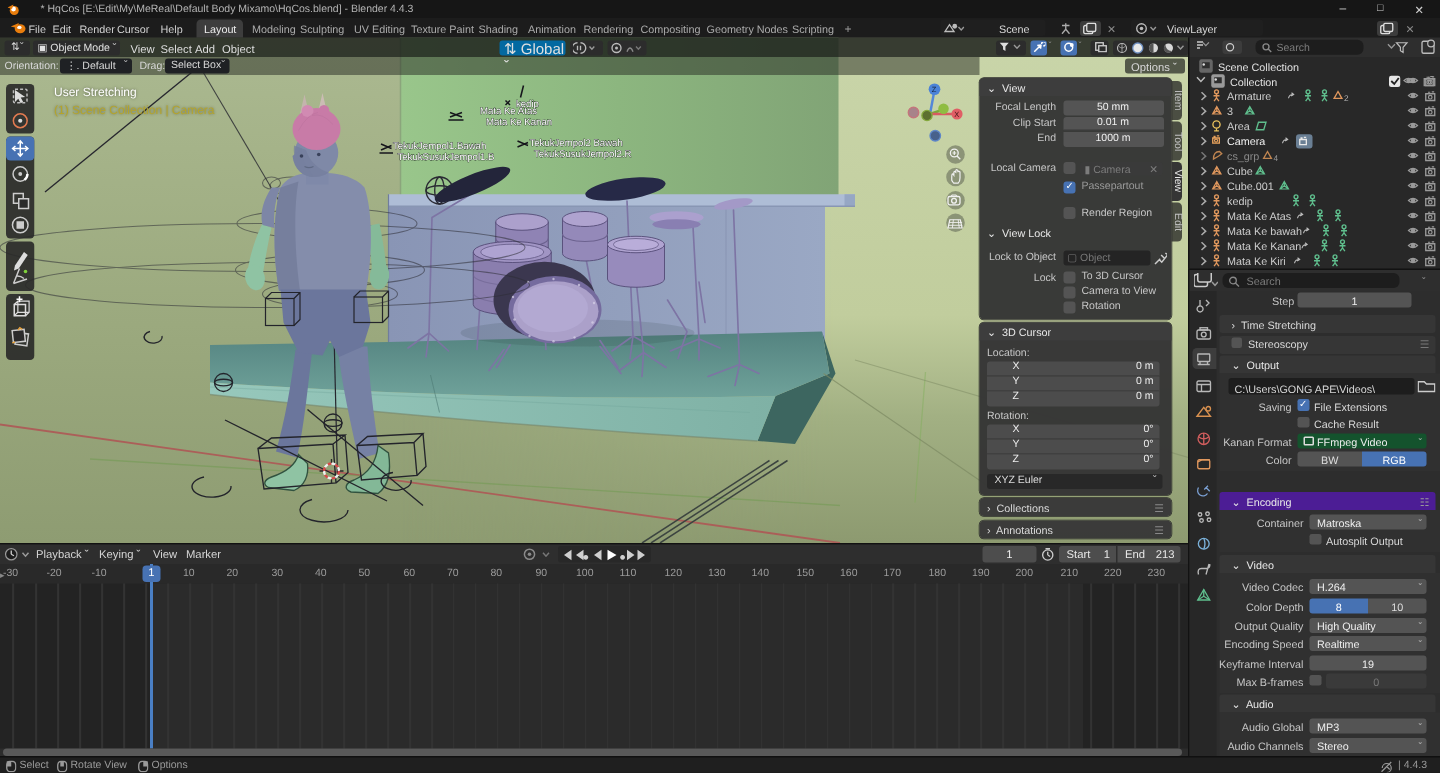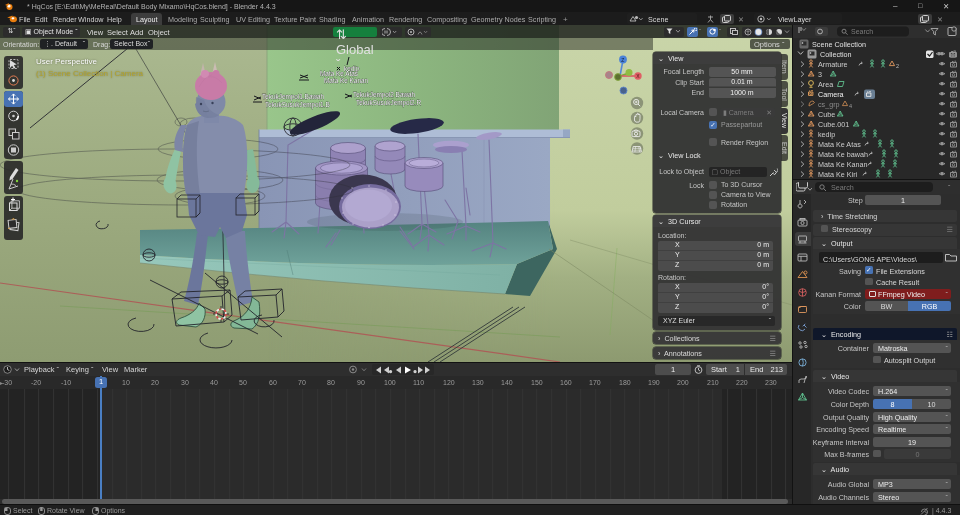--- a/index.html
+++ b/index.html
@@ -22,21 +22,21 @@
 
 <div class="abs" style="left:0;top:12px;width:936px;height:13px;background:#1c1c1c;font-size:7.2px;color:#d2d2d2;">
   <svg class="abs" style="left:7px;top:2px" width="11" height="9" viewBox="0 0 11 9">
       <ellipse cx="6.4" cy="5.2" rx="3.6" ry="3" fill="#e87d0d"></ellipse>
       <ellipse cx="5.9" cy="4.3" rx="1.5" ry="1.1" fill="#fff"></ellipse>
       <path d="M0.2,3.6 L5.6,1.4 L4.2,4.6 Z" fill="#e87d0d"></path>
     </svg>
   <span class="abs" style="left:19px;top:3px;">File</span>
   <span class="abs" style="left:35px;top:3px;">Edit</span>
   <span class="abs" style="left:53px;top:3px;">Render</span>
-  <span class="abs" style="left:78px;top:3px;">Window</span>
+  <span class="abs" style="left:78px;top:3px;">Cursor</span>
   <span class="abs" style="left:107px;top:3px;">Help</span>
   <div class="abs" style="left:131px;top:1px;width:31px;height:12px;background:#3d3d3d;border-radius:3px 3px 0 0;"></div>
   <span class="abs" style="left:136px;top:3px;color:#ececec;">Layout</span>
   <span class="abs" style="left:168px;top:3px;color:#ababab;">Modeling</span>
   <span class="abs" style="left:200px;top:3px;color:#ababab;">Sculpting</span>
   <span class="abs" style="left:236px;top:3px;color:#ababab;">UV Editing</span>
   <span class="abs" style="left:274px;top:3px;color:#ababab;">Texture Paint</span>
   <span class="abs" style="left:319px;top:3px;color:#ababab;">Shading</span>
   <span class="abs" style="left:352px;top:3px;color:#ababab;">Animation</span>
   <span class="abs" style="left:389px;top:3px;color:#ababab;">Rendering</span>
@@ -45,21 +45,21 @@
   <span class="abs" style="left:528px;top:3px;color:#ababab;">Scripting</span>
   <span class="abs" style="left:563px;top:2.5px;color:#9a9a9a;font-size:8px;">+</span>
 
   <div class="abs" style="left:627px;top:1px;width:70px;height:11px;background:#1f1f1f;border-radius:2px;"></div>
   <div class="abs" style="left:754px;top:1px;width:88px;height:11px;background:#1f1f1f;border-radius:2px;"></div>
   <svg class="abs" style="left:629px;top:2.5px" width="14" height="8">
       <path d="M1,6 L4,1.5 L7,6 Z" fill="none" stroke="#bbb" stroke-width="0.9"></path>
       <circle cx="7.5" cy="2.5" r="1.6" fill="#bbb"></circle>
       <path d="M10,3 l1.8,2 l1.8,-2" stroke="#999" fill="none" stroke-width="0.9"></path>
     </svg>
-  <span class="abs" style="left:648px;top:3px;color:#d8d8d8;">Scene</span>
+  <span class="abs" style="left:666px;top:3px;color:#d8d8d8;">Scene</span>
   <svg class="abs" style="left:706px;top:2.5px" width="9" height="8">
       <path d="M4.5,0.5 v4 M2,2 h5 M4.5,4.5 l-2.5,3 M4.5,4.5 l2.5,3" stroke="#aaa" stroke-width="0.9" fill="none"></path>
     </svg>
   <div class="abs" style="left:720px;top:1.5px;width:14px;height:10px;background:#3c3c3c;border-radius:2px;"></div>
   <svg class="abs" style="left:722px;top:2.5px" width="10" height="8">
       <rect x="0.5" y="2" width="6" height="5.5" rx="1" fill="none" stroke="#ddd" stroke-width="0.9"></rect>
       <rect x="2.5" y="0.5" width="6" height="5.5" rx="1" fill="#3c3c3c" stroke="#ddd" stroke-width="0.9"></rect>
     </svg>
   <span class="abs" style="left:738px;top:3px;color:#8a8a8a;">✕</span>
   <svg class="abs" style="left:757px;top:2.5px" width="16" height="8">
@@ -352,21 +352,21 @@
   <div class="abs" style="left:0;top:0;width:792px;height:13px;background:rgba(28,31,26,0.84);"></div>
 
   <div class="abs" style="left:0;top:13px;width:653px;height:12px;background:rgba(38,42,34,0.5);"></div>
 
   <div class="abs" style="left:3px;top:1.5px;width:17px;height:10px;background:#2c2c2c;border-radius:2px;color:#ddd;font-size:7px;text-align:center;">⇅ˇ</div>
   <div class="abs" style="left:22px;top:1.5px;width:58px;height:10px;background:#2c2c2c;border-radius:2px;color:#e2e2e2;font-size:7px;padding:1px 0 0 3px;">▣ Object Mode ˇ</div>
   <div class="abs" style="left:87px;top:3px;font-size:7.5px;color:#dedede;">View</div>
   <div class="abs" style="left:107px;top:3px;font-size:7.5px;color:#dedede;">Select</div>
   <div class="abs" style="left:130px;top:3px;font-size:7.5px;color:#dedede;">Add</div>
   <div class="abs" style="left:148px;top:3px;font-size:7.5px;color:#dedede;">Object</div>
-  <div class="abs" style="left:333px;top:1.5px;width:44px;height:10px;background:#15803d;border-radius:2px;color:#e0e0e0;font-size:13px;padding:0.5px 0 0 3px;">⇅ Global ˇ</div>
+  <div class="abs" style="left:333px;top:1.5px;width:44px;height:10px;background:#0369a1;border-radius:2px;color:#e0e0e0;font-size:10px;padding:0.5px 0 0 3px;">⇅ Global ˇ</div>
   <div class="abs" style="left:380px;top:1.5px;width:22px;height:10px;background:#2c2c2c;border-radius:2px;"></div>
   <svg class="abs" style="left:382px;top:2.5px" width="18" height="8">
       <path d="M3,0.5 a2.8,2.8 0 0,0 0,7 m2,0 a2.8,2.8 0 0,0 0,-7 M3,2.5 v3 m2,-3 v3" stroke="#bbb" fill="none" stroke-width="0.9"></path>
       <path d="M11,3 l1.6,1.8 l1.6,-1.8" stroke="#999" fill="none" stroke-width="0.9"></path>
     </svg>
   <div class="abs" style="left:405px;top:1.5px;width:26px;height:10px;background:#2c2c2c;border-radius:2px;"></div>
   <svg class="abs" style="left:407px;top:2.5px" width="22" height="8">
       <circle cx="4" cy="4" r="3" fill="none" stroke="#bbb" stroke-width="0.9"></circle>
       <circle cx="4" cy="4" r="1" fill="#bbb"></circle>
       <path d="M11,6.5 q2,-5 4,0" stroke="#888" fill="none" stroke-width="0.9"></path>
@@ -458,21 +458,21 @@
           </g>
         <g stroke="#ccc">
             <rect x="6.5" y="166" width="8" height="8" transform="rotate(8 10 170)"></rect>
             <rect x="4.5" y="164" width="8" height="8" fill="#2b2b2b" transform="rotate(-6 8 168)"></rect>
             <path d="M8,164 l1.2,-1.6 l1.6,1.2 M6,172 l-1.8,0.6" stroke="#e8a33d" stroke-width="0.9"></path>
           </g>
       </g>
     </svg>
   </div>
 
-  <div class="abs" style="left:36px;top:32px;font-size:8px;color:#fff;text-shadow:0 0 2px rgba(0,0,0,0.5);">User Perspective</div>
+  <div class="abs" style="left:36px;top:32px;font-size:8px;color:#fff;text-shadow:0 0 2px rgba(0,0,0,0.5);">User Stretching</div>
   <div class="abs" style="left:36px;top:44px;font-size:8px;color:#b5a42b;text-shadow:0 0 2px rgba(0,0,0,0.4);">(1) Scene Collection | Camera</div>
 
   <div class="abs" id="npanel" style="left:653px;top:27px;width:128px;font-size:7px;color:#c6c6c6;white-space:nowrap;">
 
     <div class="abs" style="left:0;top:0;width:128px;height:161px;background:rgba(53,53,53,0.97);border-radius:3px;box-shadow:0 0 0 0.5px #2a2a2a;">
       <div class="abs" style="left:0;top:0;width:128px;height:12px;background:#3d3d3d;border-radius:3px 3px 0 0;color:#e8e8e8;font-size:7.2px;padding:1.5px 0 0 5px;">⌄&nbsp; View</div>
       <div class="abs" style="left:0;top:16px;width:51px;text-align:right;">Focal Length</div>
       <div class="abs" style="left:55.5px;top:15px;width:67px;height:9.5px;background:#545454;border-radius:2px;color:#f0f0f0;text-align:center;padding-top:0.5px;">50 mm</div>
       <div class="abs" style="left:0;top:26.5px;width:51px;text-align:right;">Clip Start</div>
       <div class="abs" style="left:55.5px;top:25.5px;width:67px;height:9.5px;background:#545454;border-radius:2px 2px 0 0;color:#f0f0f0;text-align:center;padding-top:0.5px;border-bottom:0.5px solid #464646;">0.01 m</div>
@@ -819,26 +819,26 @@
   <div class="abs" style="left:26px;top:72px;width:124px;height:11px;background:#1d1d1d;border-radius:2px;color:#d8d8d8;padding:3px 0 0 4px;white-space:nowrap;overflow:hidden;">C:\Users\GONG APE\Videos\</div>
   <svg class="abs" style="left:152px;top:73px" width="12" height="9">
       <path d="M0.5,1.5 h4 l1.5,1.5 h5.5 v5 h-11 Z" fill="none" stroke="#ccc" stroke-width="0.9"></path>
     </svg>
   <div class="abs" style="left:20px;top:86.5px;width:48px;text-align:right;">Saving</div>
   <div class="abs" style="left:72px;top:86px;width:7.5px;height:7.5px;background:#4772b3;border-radius:1.5px;color:#fff;font-size:6.5px;text-align:center;line-height:7.5px;">✓</div>
   <div class="abs" style="left:83px;top:86.5px;color:#d8d8d8;">File Extensions</div>
   <div class="abs" style="left:72px;top:97.5px;width:7.5px;height:7.5px;background:#545454;border-radius:1.5px;"></div>
   <div class="abs" style="left:83px;top:98px;color:#d8d8d8;">Cache Result</div>
   <div class="abs" style="left:20px;top:110px;width:48px;text-align:right;">Kanan Format</div>
-  <div class="abs" style="left:72px;top:109px;width:86px;height:10px;background:#7f1d1d;border-radius:2px;color:#eee;padding:1px 0 0 4px;"><span style="display:inline-block;width:7px;height:6px;border:1px solid #ddd;border-radius:1px;margin-right:2px;"></span>FFmpeg Video<span style="float:right;margin-right:3px;color:#bbb;">ˇ</span></div>
+  <div class="abs" style="left:72px;top:109px;width:86px;height:10px;background:#14532d;border-radius:2px;color:#eee;padding:1px 0 0 4px;"><span style="display:inline-block;width:7px;height:6px;border:1px solid #ddd;border-radius:1px;margin-right:2px;"></span>FFmpeg Video<span style="float:right;margin-right:3px;color:#bbb;">ˇ</span></div>
   <div class="abs" style="left:20px;top:122px;width:48px;text-align:right;">Color</div>
   <div class="abs" style="left:72px;top:121px;width:43px;height:10px;background:#545454;border-radius:2px 0 0 2px;color:#ddd;text-align:center;padding-top:1px;">BW</div>
   <div class="abs" style="left:115px;top:121px;width:43px;height:10px;background:#4772b3;border-radius:0 2px 2px 0;color:#fff;text-align:center;padding-top:1px;">RGB</div>
   <div class="abs" style="left:20px;top:134.5px;width:144px;height:12px;background:#363636;border-radius:2px;padding:1.5px 0 0 8px;color:#d8d8d8;margin-top:20px;">›&nbsp; Color Management</div>
-  <div class="abs" style="left:20px;top:148px;width:144px;height:12px;background:#0f172a;border-radius:2px 2px 0 0;padding:1.5px 0 0 8px;color:#e8e8e8;">⌄&nbsp; Encoding<span style="float:right;margin-right:4px;color:#999;">☷</span></div>
+  <div class="abs" style="left:20px;top:148px;width:144px;height:12px;background:#4c1d95;border-radius:2px 2px 0 0;padding:1.5px 0 0 8px;color:#e8e8e8;">⌄&nbsp; Encoding<span style="float:right;margin-right:4px;color:#999;">☷</span></div>
   <div class="abs" style="left:20px;top:160px;width:148px;height:28px;background:#303030;"></div>
   <div class="abs" style="left:20px;top:163.5px;width:56px;text-align:right;">Container</div>
   <div class="abs" style="left:80px;top:162.5px;width:78px;height:10px;background:#545454;border-radius:2px;color:#eee;padding:1px 0 0 5px;">Matroska<span style="float:right;margin-right:3px;color:#bbb;">ˇ</span></div>
   <div class="abs" style="left:80px;top:175.5px;width:7.5px;height:7.5px;background:#545454;border-radius:1.5px;"></div>
   <div class="abs" style="left:91px;top:176px;color:#d8d8d8;">Autosplit Output</div>
   <div class="abs" style="left:20px;top:190px;width:144px;height:12px;background:#363636;border-radius:2px 2px 0 0;padding:1.5px 0 0 8px;color:#e8e8e8;">⌄&nbsp; Video</div>
   <div class="abs" style="left:20px;top:202px;width:148px;height:80px;background:#303030;"></div>
   <div class="abs" style="left:20px;top:207px;width:56px;text-align:right;">Video Codec</div>
   <div class="abs" style="left:80px;top:206px;width:78px;height:10px;background:#545454;border-radius:2px;color:#eee;padding:1px 0 0 5px;">H.264<span style="float:right;margin-right:3px;color:#bbb;">ˇ</span></div>
   <div class="abs" style="left:20px;top:220px;width:56px;text-align:right;">Color Depth</div>

